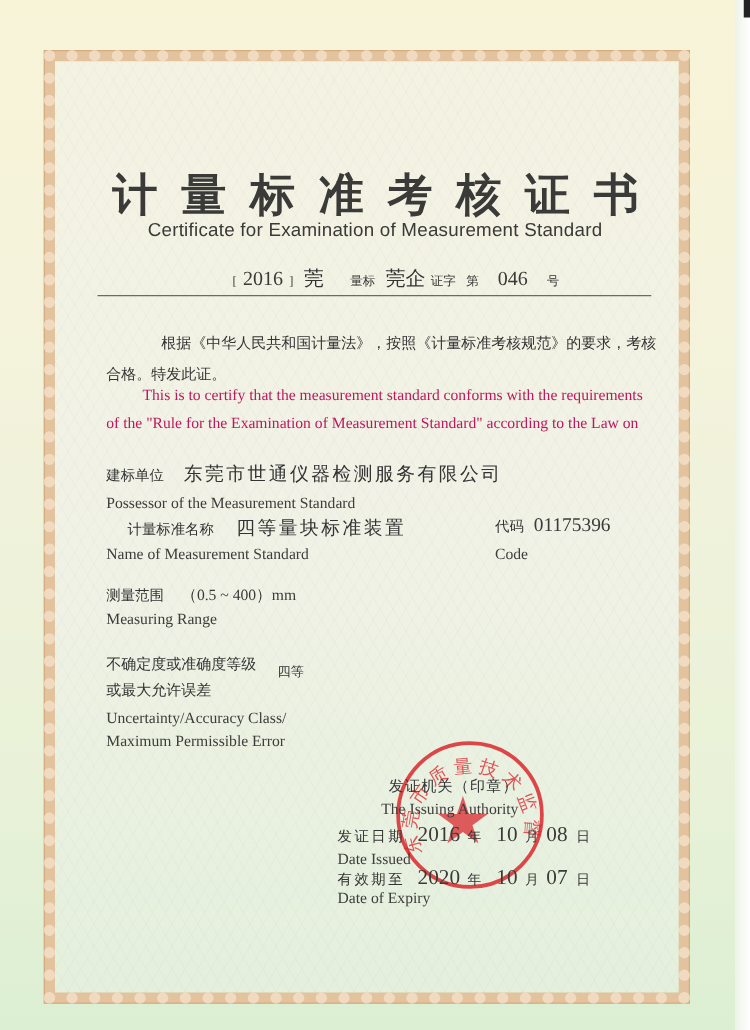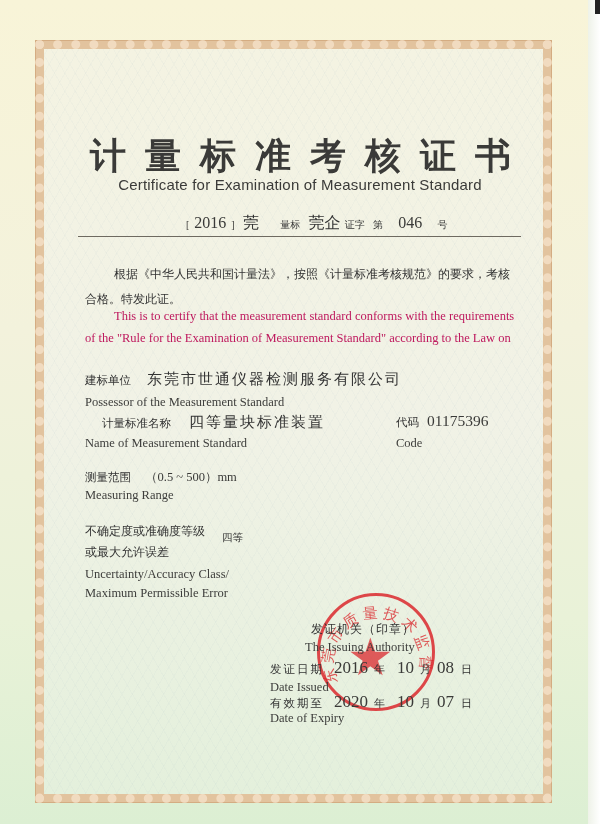--- a/index.html
+++ b/index.html
@@ -45,21 +45,21 @@
   }
   .cert-no .big { font-size: 16px; }
   .cert-no .sm { font-size: 10px; }
   .cert-no span { margin-right: 5px; }
   .rule {
     left: 78px; top: 236px; width: 443px; height: 0; border-top: 1.5px solid #6e6a60;
   }
   .cn { font-family: "DejaVu Sans", sans-serif; color: #333; }
   .txt { font-size: 12.5px; color: #3d3d3b; }
   .para-cn { left: 85px; width: 440px; top: 262px; font-size: 12px; line-height: 25px; }
-  .para-cn .indent { padding-left: 29px; }
+  .para-cn .indent { padding-left: 29px; text-align: right; }
   .para-en { left: 85px; width: 450px; top: 306px; font-size: 12.5px; line-height: 21.5px; color:#be185d; }
   .para-en .indent { padding-left: 29px; }
   .lbl-cn { font-size: 11.5px; font-family: "DejaVu Sans", sans-serif; color: #333; }
   .val-cn { font-size: 15px; font-family: "DejaVu Serif", serif; color: #333; letter-spacing: 2px; }
   .stamp {
     left: 317px; top: 593px; width: 118px; height: 118px; border-radius: 50%;
     border: 3px solid rgba(218,40,45,0.85); box-sizing: border-box;
   }
   .stamp-star {
     left: 347px; top: 632px; font-size: 52px; line-height: 52px; color: rgba(218,40,45,0.75);
@@ -113,21 +113,21 @@
 <div class="abs txt" style="left:85px; top:436px;">Name of Measurement Standard</div>
 
 <div class="abs" style="left:396px; top:412px;">
   <span class="lbl-cn" style="margin-right:4px">代码</span>
   <span style="font-size:15.5px;color:#3a3a38">01175396</span>
 </div>
 <div class="abs txt" style="left:396px; top:436px;">Code</div>
 
 <div class="abs" style="left:85px; top:467px;">
   <span class="lbl-cn" style="margin-right:10px">测量范围</span>
-  <span style="font-size:12.5px;color:#3a3a38">（0.5 ~ 500）mm</span>
+  <span style="font-size:12.5px;color:#3a3a38">（0.5 ~ 400）mm</span>
 </div>
 <div class="abs txt" style="left:85px; top:488px;">Measuring Range</div>
 
 <div class="abs lbl-cn" style="left:85px; top:523px; font-size:12px">不确定度或准确度等级</div>
 <div class="abs lbl-cn" style="left:85px; top:544px; font-size:12px">或最大允许误差</div>
 <div class="abs" style="left:222px; top:531px; font-size:10.5px; font-family:'DejaVu Serif',serif; color:#333">四等</div>
 <div class="abs txt" style="left:85px; top:567px;">Uncertainty/Accuracy Class/</div>
 <div class="abs txt" style="left:85px; top:586px;">Maximum Permissible Error</div>
 
 <div class="abs stamp"></div>

